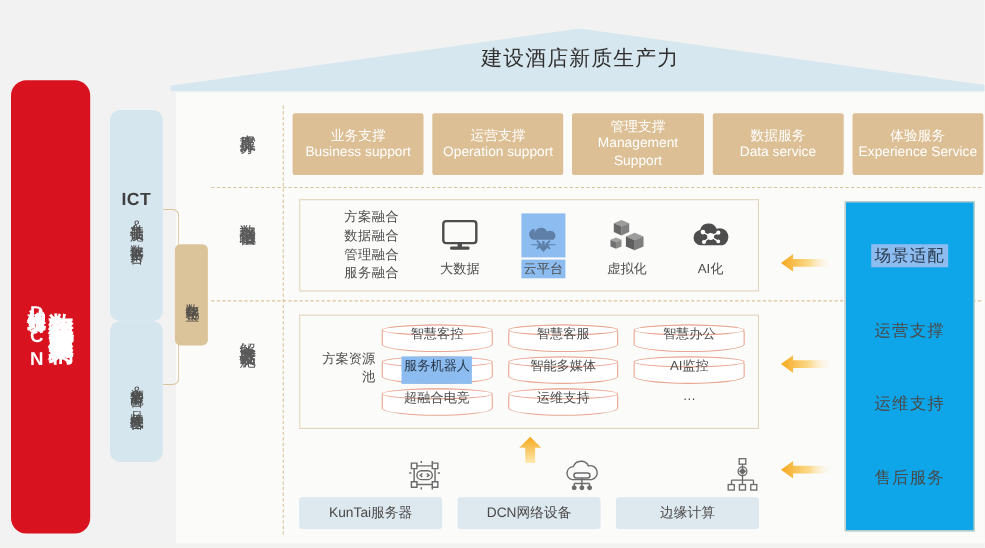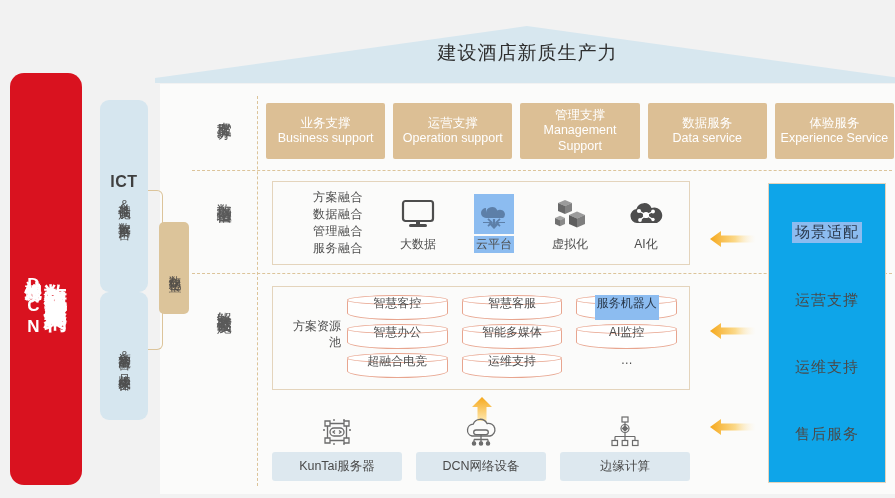--- a/index.html
+++ b/index.html
@@ -153,21 +153,21 @@
     border:1.1px solid #e8a58f;border-radius:50px/7px;background:#fff;
   }
   .cyl .lid{
     position:absolute;left:0;right:0;top:-0.5px;height:8px;
     border:1.1px solid #e8a58f;border-radius:50%;background:#fff;
   }
   .cyl .txt{position:relative;z-index:2;}
 
   
   .infra{position:absolute;left:272px;top:415px;width:418px;display:flex;gap:14px;}
-  .icard{flex:1;display:flex;flex-direction:column;align-items:center;}
+  .icard{flex:1;display:flex;flex-direction:column;align-items:flex-end;}
   .icard .glyph{height:34px;display:flex;align-items:center;justify-content:center;}
   .icard .box{
     width:100%;background:#dde8ef;border-radius:3px;
     text-align:center;font-size:12.5px;color:#4a4a4a;
     padding:6px 0;margin-top:3px;
   }
 
   
   .rpanel{
     position:absolute;left:768px;top:183px;width:118px;height:300px;
@@ -334,26 +334,26 @@
           <span class="txt">智慧客控</span>
         </div>
       <div class="cyl">
           <span class="shell"></span>
           <span class="lid"></span>
           <span class="txt">智慧客服</span>
         </div>
       <div class="cyl">
           <span class="shell"></span>
           <span class="lid"></span>
+          <span class="txt">智慧办公</span>
+        </div>
+      <div class="cyl">
+          <span class="shell"></span>
+          <span class="lid"></span>
           <span class="txt hl">服务机器人</span>
-        </div>
-      <div class="cyl">
-          <span class="shell"></span>
-          <span class="lid"></span>
-          <span class="txt">智慧办公</span>
         </div>
       <div class="cyl">
           <span class="shell"></span>
           <span class="lid"></span>
           <span class="txt">智能多媒体</span>
         </div>
       <div class="cyl">
           <span class="shell"></span>
           <span class="lid"></span>
           <span class="txt">AI监控</span>

